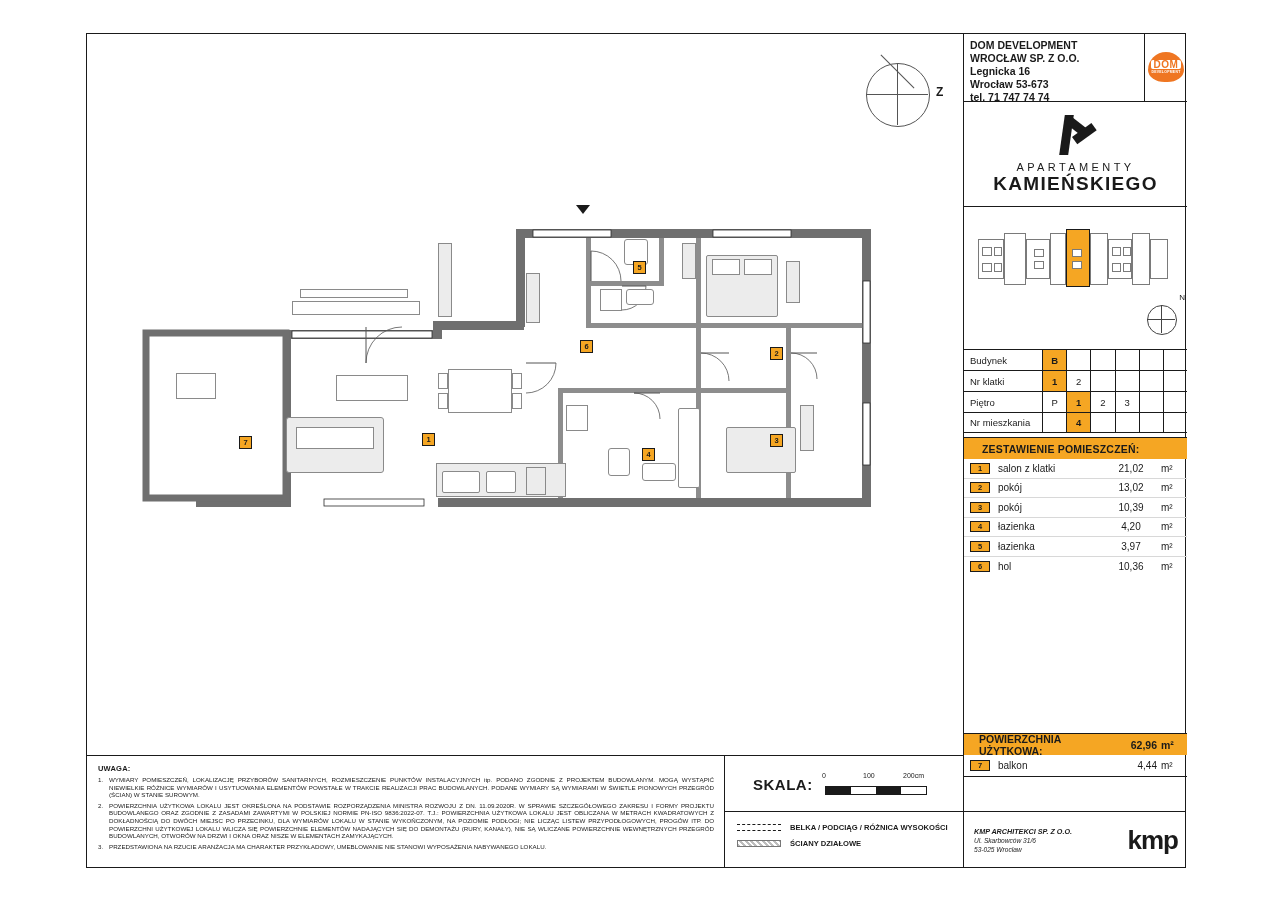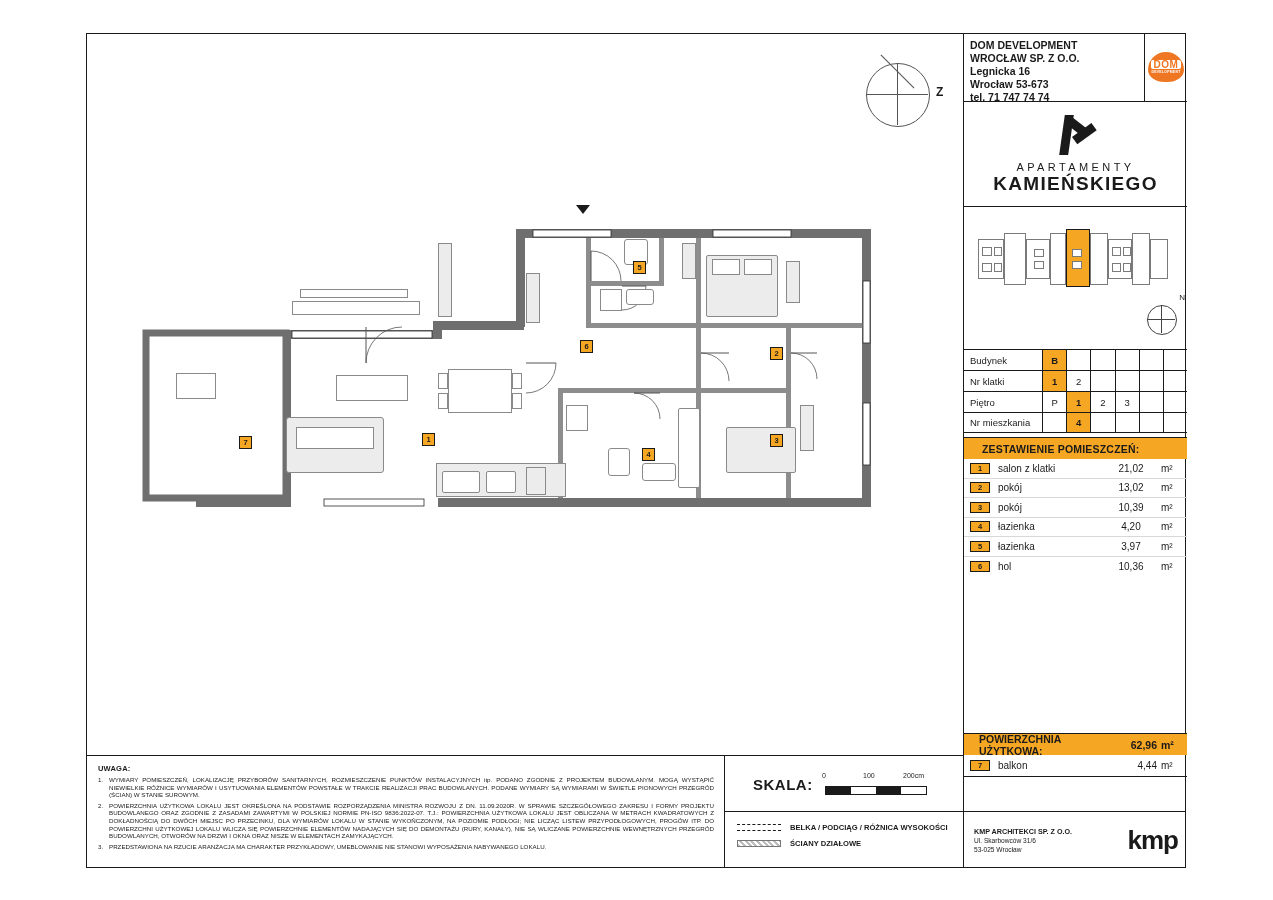--- a/index.html
+++ b/index.html
@@ -75,21 +75,21 @@
   .scalebar i:nth-child(odd){background:#1a1a1a;}
   .sc-t{position:absolute;font-size:7px;}
 
   .legend{position:absolute;left:724px;top:811px;width:239px;height:57px;box-sizing:border-box;border-top:1px solid #1a1a1a;border-left:1px solid #1a1a1a;padding:11px 0 0 12px;}
   .legend .row{display:flex;align-items:center;margin-bottom:7px;font-size:7.6px;font-weight:bold;}
   .legend .sw{width:44px;height:7px;margin-right:9px;box-sizing:border-box;}
   .sw-dash{border-top:1px dashed #1a1a1a;border-bottom:1px dashed #1a1a1a;height:7px;}
   .sw-hatch{border:1px solid #777;background:repeating-linear-gradient(45deg,#bdbdbd 0 2px,#ffffff 2px 4px);}
 
   .kmp{position:absolute;left:963px;top:811px;width:223px;height:57px;box-sizing:border-box;border-top:1px solid #1a1a1a;border-left:1px solid #1a1a1a;display:flex;align-items:center;}
-  .kmp .txt{flex:1;padding-left:10px;font-size:6.6px;line-height:9px;}
+  .kmp .txt{flex:1;padding-left:10px;font-size:6.6px;line-height:9px;font-style:italic;}
   .kmp .txt b{font-size:7.2px;}
   .kmp .mark{width:62px;font-size:26px;font-weight:bold;letter-spacing:-1px;padding-right:8px;text-align:right;}
 
   
   .plan{position:absolute;left:86px;top:33px;width:877px;height:722px;}
   .furn{position:absolute;border:1px solid #8a8a8a;background:#fff;box-sizing:border-box;}
   .furn.g{background:#ececec;}
   .badge{position:absolute;width:13px;height:13px;background:#f5a623;border:1px solid #1a1a1a;box-sizing:border-box;font-size:7.5px;display:flex;align-items:center;justify-content:center;font-weight:bold;color:#1a1a1a;}
   .compass{position:absolute;left:780px;top:30px;width:72px;height:72px;}
   .compass .c{position:absolute;left:0;top:0;width:62px;height:62px;border:1px solid #555;border-radius:50%;}

